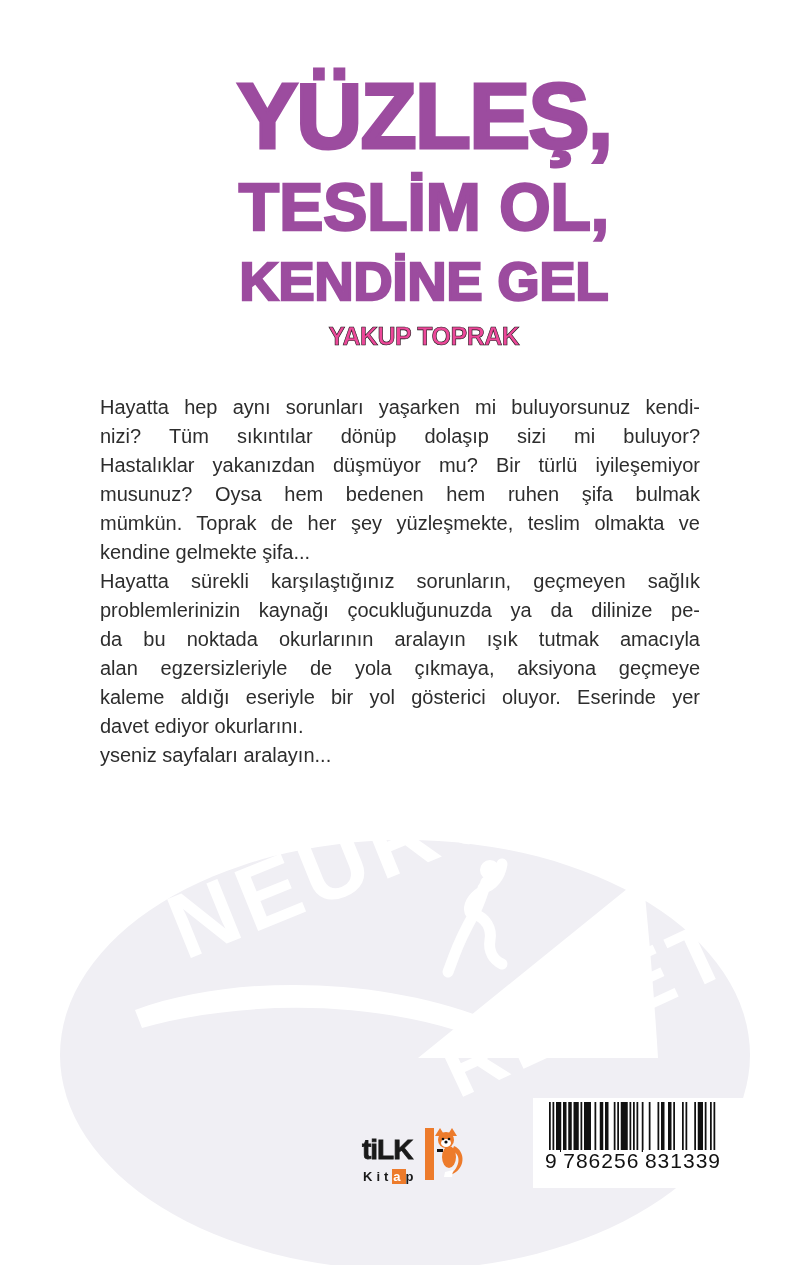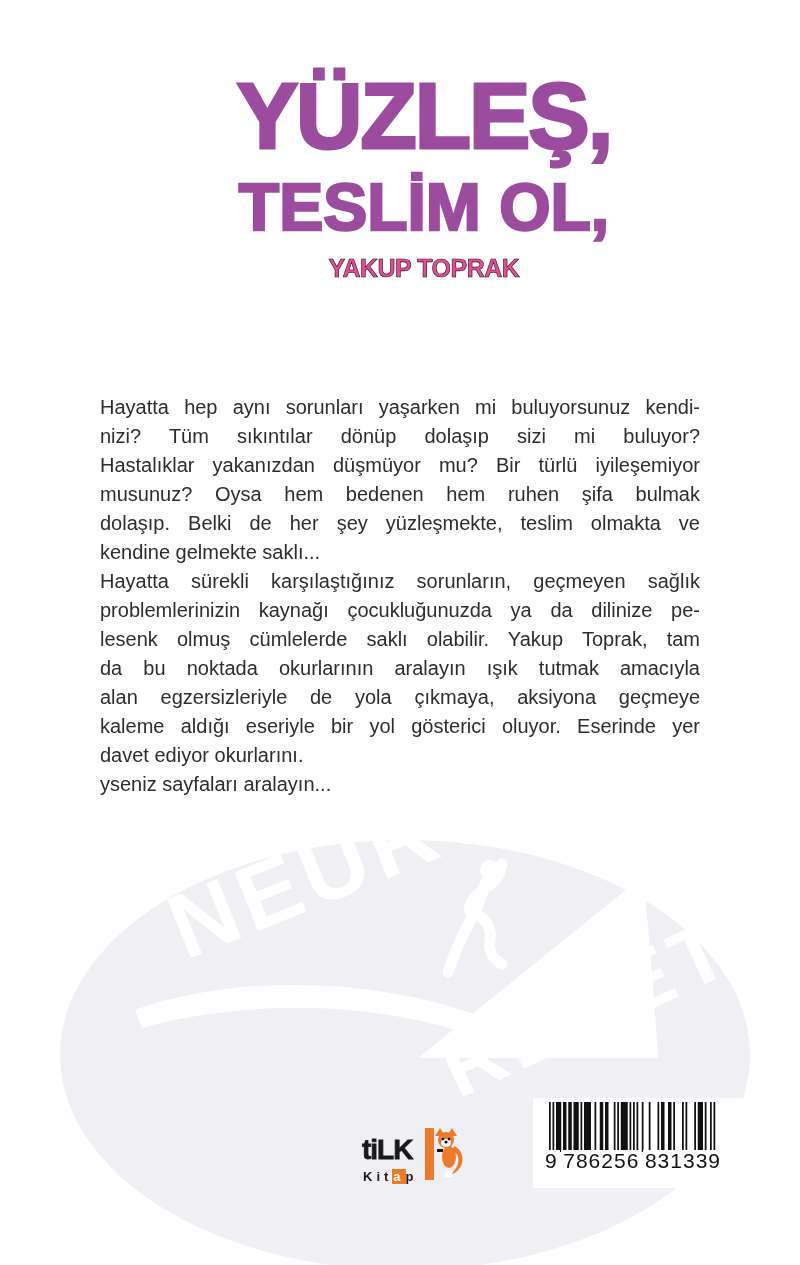--- a/index.html
+++ b/index.html
@@ -89,36 +89,36 @@
       <path d="M85 40 C95 38 102 28 104 16"></path>
       <path d="M83 44 C74 50 70 58 72 64"></path>
       <path d="M76 66 C88 70 94 80 92 92 C90 104 96 112 104 116"></path>
       <path d="M76 66 C68 80 62 92 56 108 L50 124"></path>
     </g>
   </svg>
 
   <div class="title-block">
     <span class="title-line t1">YÜZLEŞ,</span>
     <span class="title-line t2">TESLİM OL,</span>
+    <span class="title-line t3">KENDİNE GEL</span>
     <div class="author">YAKUP TOPRAK</div>
   </div>
 
   <div class="synopsis">
       <div class="para para-gap">
         <div class="line">Hayatta hep aynı sorunları yaşarken mi buluyorsunuz kendi-</div>
         <div class="line">nizi? Tüm sıkıntılar dönüp dolaşıp sizi mi buluyor?</div>
         <div class="line">Hastalıklar yakanızdan düşmüyor mu? Bir türlü iyileşemiyor</div>
         <div class="line">musunuz? Oysa hem bedenen hem ruhen şifa bulmak</div>
-        <div class="line">dolaşıp. Belki de her şey yüzleşmekte, teslim olmakta ve</div>
-        <div class="line line-last">kendine gelmekte saklı...</div>
+        <div class="line">mümkün. Toprak de her şey yüzleşmekte, teslim olmakta ve</div>
+        <div class="line line-last">kendine gelmekte şifa...</div>
       </div>
       <div class="para">
         <div class="line">Hayatta sürekli karşılaştığınız sorunların, geçmeyen sağlık</div>
         <div class="line">problemlerinizin kaynağı çocukluğunuzda ya da dilinize pe-</div>
-        <div class="line">lesenk olmuş cümlelerde saklı olabilir. Yakup Toprak, tam</div>
         <div class="line">da bu noktada okurlarının aralayın ışık tutmak amacıyla</div>
         <div class="line">alan egzersizleriyle de yola çıkmaya, aksiyona geçmeye</div>
         <div class="line">kaleme aldığı eseriyle bir yol gösterici oluyor. Eserinde yer</div>
         <div class="line line-last">davet ediyor okurlarını.</div>
       </div>
       <div class="para">
         <div class="line line-last">yseniz sayfaları aralayın...</div>
       </div>
     </div>
 

